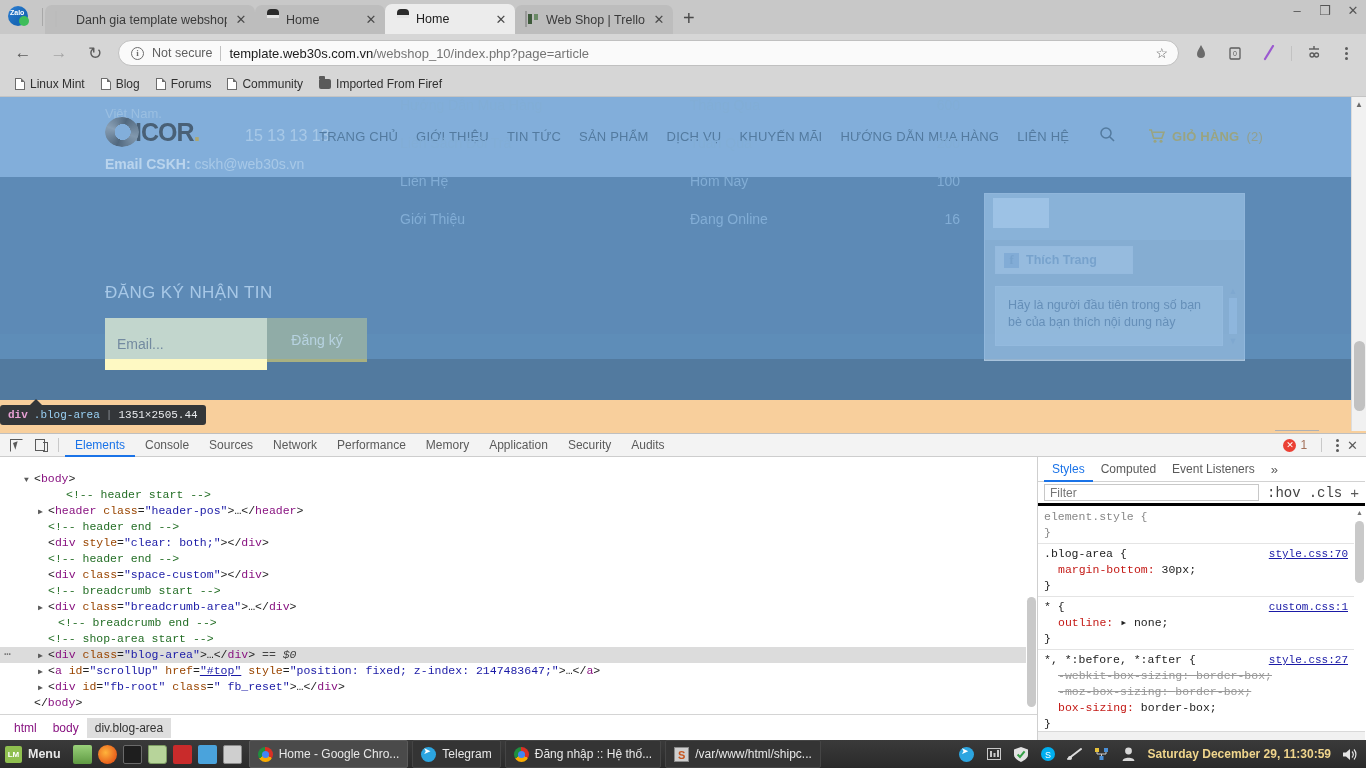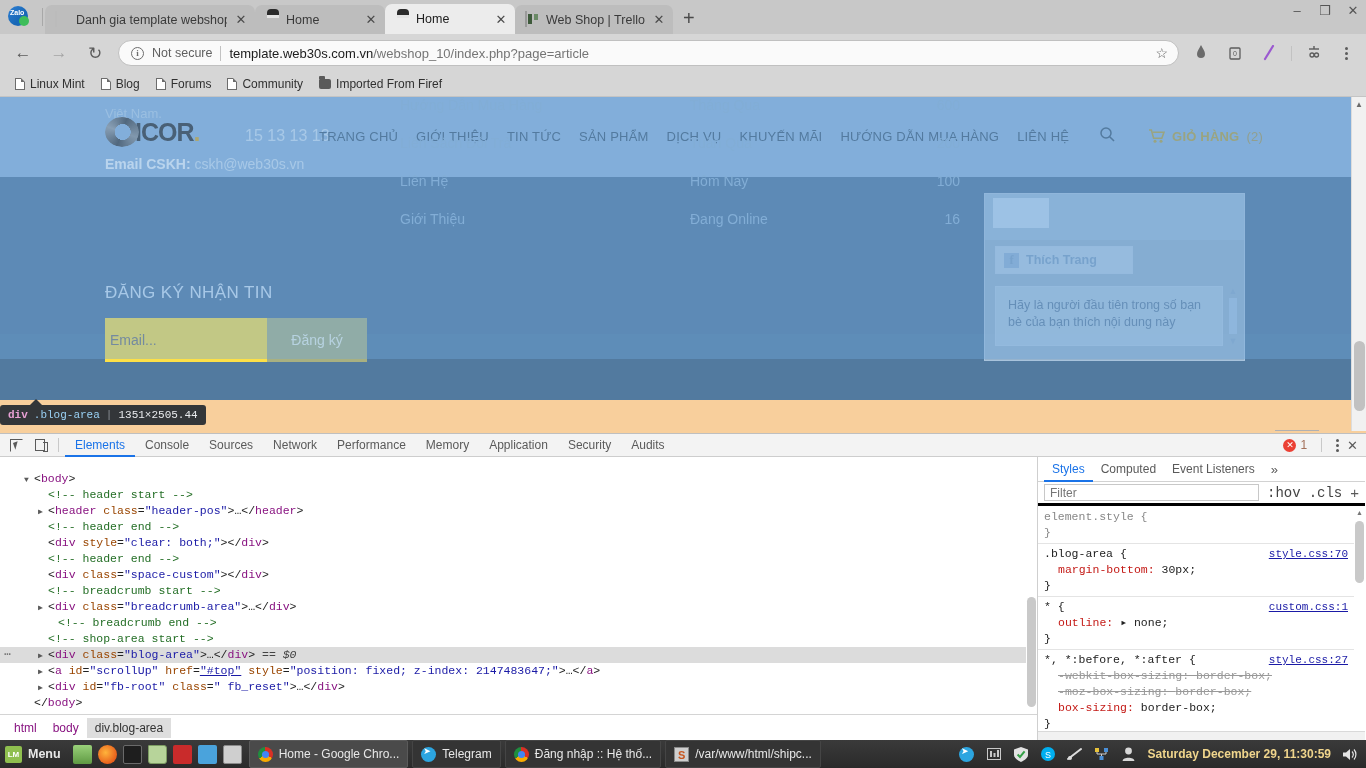--- a/index.html
+++ b/index.html
@@ -108,21 +108,21 @@
 
   .mainnav { position:absolute; left:310px; top:30px; display:flex; align-items:center; gap:0px;
      font-size:13px; color:#486178; letter-spacing:.2px; white-space:nowrap; }
   .mainnav a { padding:0 9px; color:#3e5a74; text-decoration:none; }
   .nav-search { margin-left:22px; font-size:15px; color:#3e5a74; }
   .cart { margin-left:34px; display:flex; align-items:center; gap:7px; color:#b8a23f; font-size:13px; font-weight:bold; }
   .cart .ct-num { color:#a99a58; font-weight:normal; }
 
   .newsletter-title { position:absolute; left:105px; top:186px; font-size:17px; color:#cfe0f0; letter-spacing:.4px; z-index:31; }
   .newsletter-form { position:absolute; left:105px; top:221px; display:flex; z-index:31; }
-  .nl-input { width:162px; height:44px; background:#fde047; border:none; padding:0 5px; color:#5b789a; font-size:14px; font-family:"Liberation Sans",sans-serif; }
+  .nl-input { width:162px; height:52px; background:#fef9c3; border:none; padding:0 12px; color:#5b789a; font-size:14px; font-family:"Liberation Sans",sans-serif; }
   .nl-btn { width:100px; height:44px; background:#a8b081; border:none; color:#e9f1e4; font-size:14px; font-family:"Liberation Sans",sans-serif; }
 
   
   .col-links { position:absolute; left:400px; top:0px; z-index:31; }
   .col-links .it { margin-bottom:22px; color:#8fb2d2; font-size:14px; }
   .col-stats { position:absolute; left:690px; top:0px; width:270px; z-index:31; }
   .col-stats .row { display:flex; justify-content:space-between; margin-bottom:22px; color:#8fb2d2; font-size:14px;gap:19px; }
 
   
   .fbwidget { position:absolute; left:984px; top:96px; width:261px; height:168px; z-index:35;
@@ -498,21 +498,21 @@
           </div>
         <div style="font-size:13px;color:#5a5a5a;">✕</div>
       </div>
     </div>
 
     <div class="dt-body">
 
       <div class="dom-pane">
         <div class="dom-tree" id="domtree">
             <div class="dom-line" style="padding-left: 24px;"><span class="arrow">▼</span>&lt;<span class="tg">body</span>&gt;</div>
-            <div class="dom-line" style="padding-left: 38px;"><span class="arrow"></span><span class="cmt">&lt;!-- header start --&gt;</span></div>
+            <div class="dom-line" style="padding-left: 56px;"><span class="arrow"></span><span class="cmt">&lt;!-- header start --&gt;</span></div>
             <div class="dom-line" style="padding-left: 38px;"><span class="arrow">▶</span>&lt;<span class="tg">header</span> <span class="at">class</span>=<span class="va">"header-pos"</span>&gt;…&lt;/<span class="tg">header</span>&gt;</div>
             <div class="dom-line" style="padding-left: 38px;"><span class="arrow"></span><span class="cmt">&lt;!-- header end --&gt;</span></div>
             <div class="dom-line" style="padding-left: 38px;"><span class="arrow"></span>&lt;<span class="tg">div</span> <span class="at">style</span>=<span class="va">"clear: both;"</span>&gt;&lt;/<span class="tg">div</span>&gt;</div>
             <div class="dom-line" style="padding-left: 38px;"><span class="arrow"></span><span class="cmt">&lt;!-- header end --&gt;</span></div>
             <div class="dom-line" style="padding-left: 38px;"><span class="arrow"></span>&lt;<span class="tg">div</span> <span class="at">class</span>=<span class="va">"space-custom"</span>&gt;&lt;/<span class="tg">div</span>&gt;</div>
             <div class="dom-line" style="padding-left: 38px;"><span class="arrow"></span><span class="cmt">&lt;!-- breadcrumb start --&gt;</span></div>
             <div class="dom-line" style="padding-left: 38px;"><span class="arrow">▶</span>&lt;<span class="tg">div</span> <span class="at">class</span>=<span class="va">"breadcrumb-area"</span>&gt;…&lt;/<span class="tg">div</span>&gt;</div>
             <div class="dom-line" style="padding-left: 48px;"><span class="arrow"></span><span class="cmt">&lt;!-- breadcrumb end --&gt;</span></div>
             <div class="dom-line" style="padding-left: 38px;"><span class="arrow"></span><span class="cmt">&lt;!-- shop-area start --&gt;</span></div>
             <div class="dom-line sel" style="padding-left: 38px;"><span class="dots">⋯</span><span class="arrow">▶</span>&lt;<span class="tg">div</span> <span class="at">class</span>=<span class="va">"blog-area"</span>&gt;…&lt;/<span class="tg">div</span>&gt; <span class="eq0">== $0</span></div>

